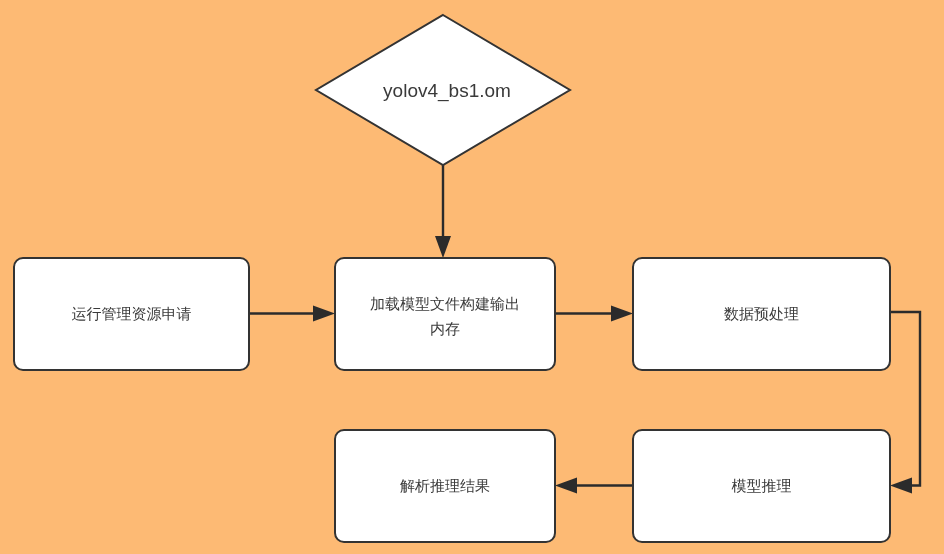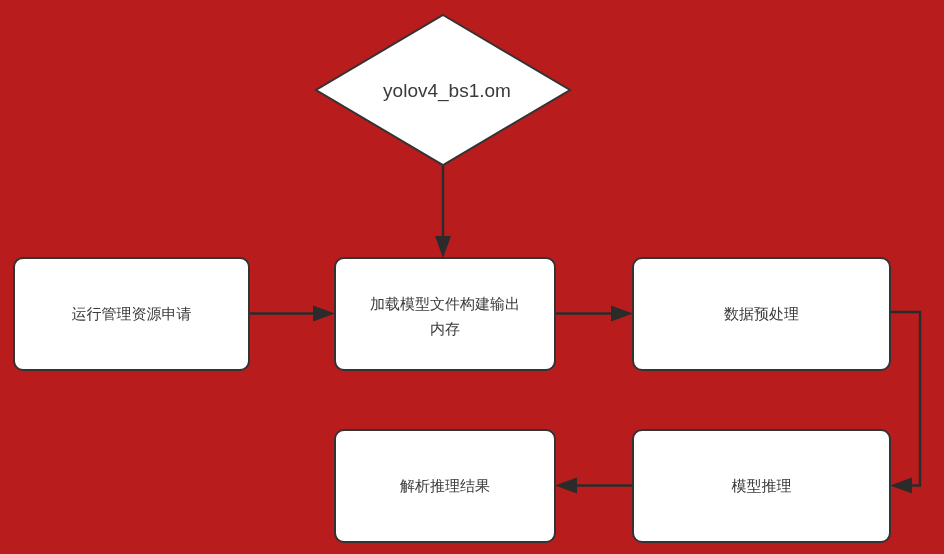--- a/index.html
+++ b/index.html
@@ -10,21 +10,21 @@
   body {
     width: 944px;
     height: 554px;
     overflow: hidden;
     font-family: "Liberation Sans", "DejaVu Sans", sans-serif;
   }
   #canvas {
     position: relative;
     width: 944px;
     height: 554px;
-    background: #b91c1c;
+    background: #fdba74;
   }
   svg#flow {
     position: absolute;
     left: 0;
     top: 0;
     width: 944px;
     height: 554px;
     display: block;
   }
   .node-shape {

